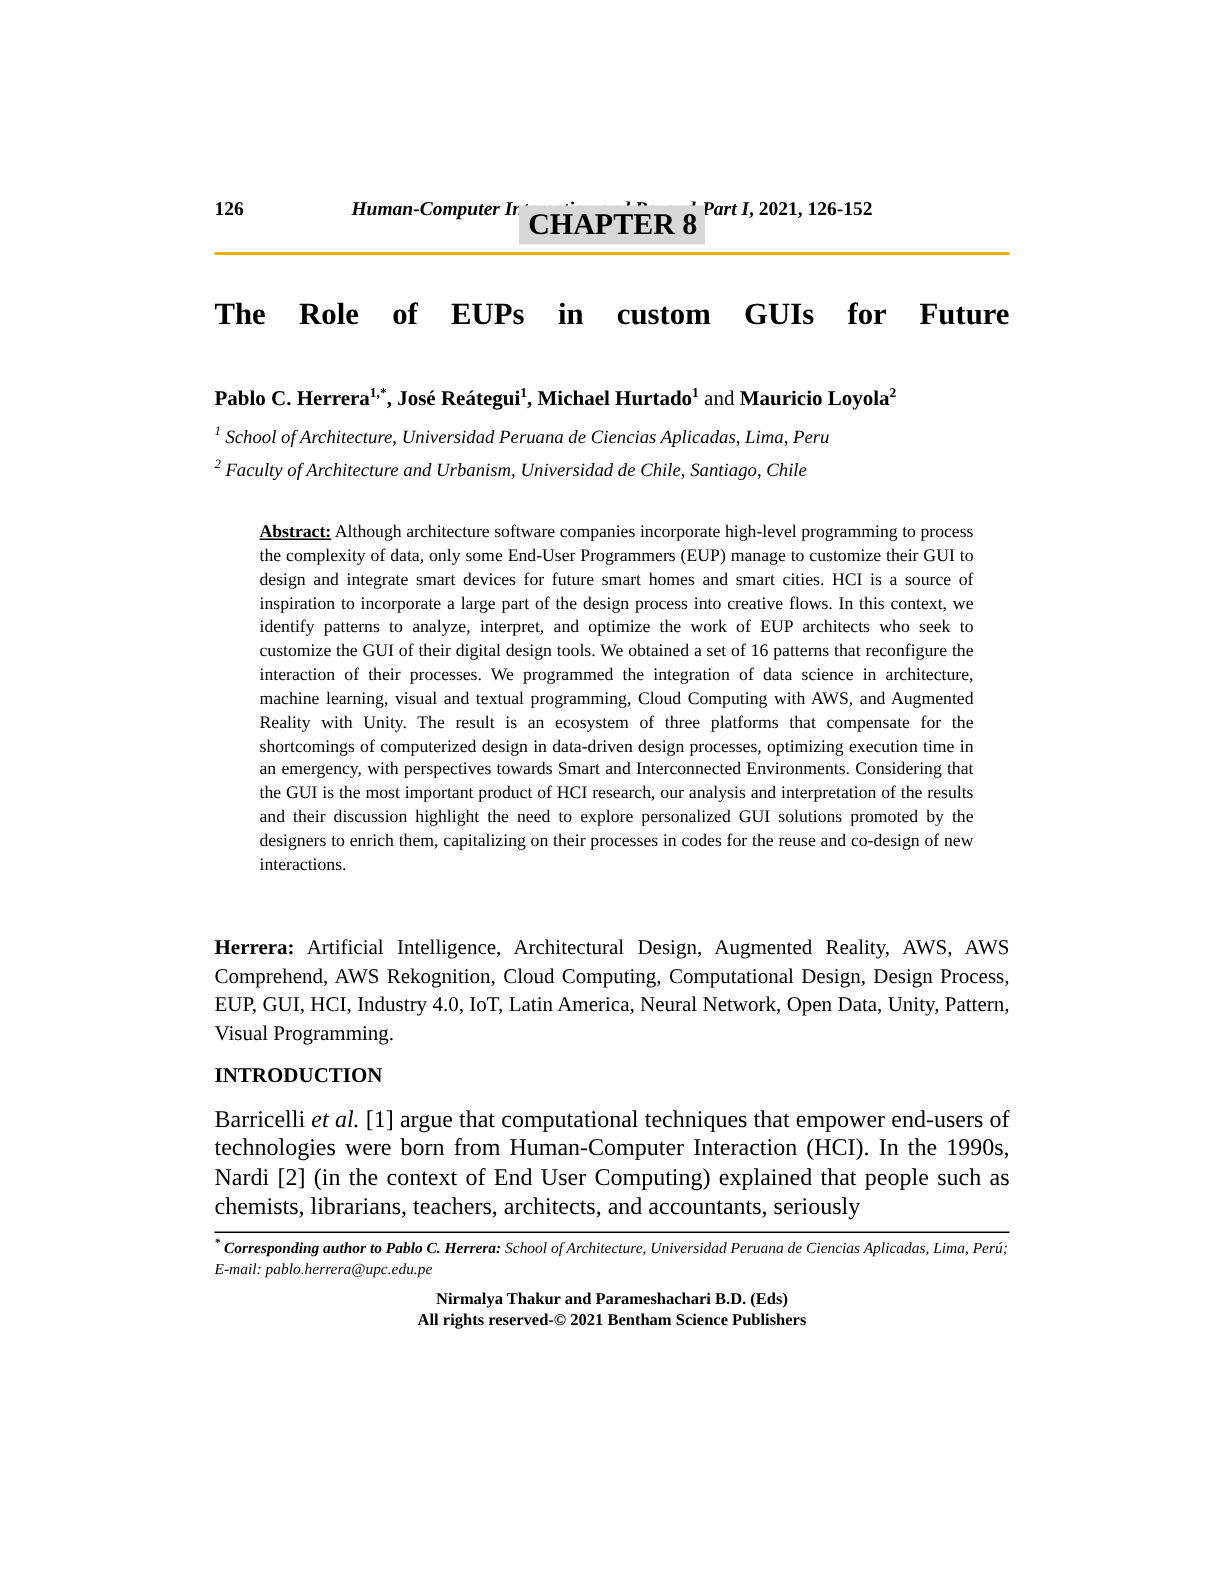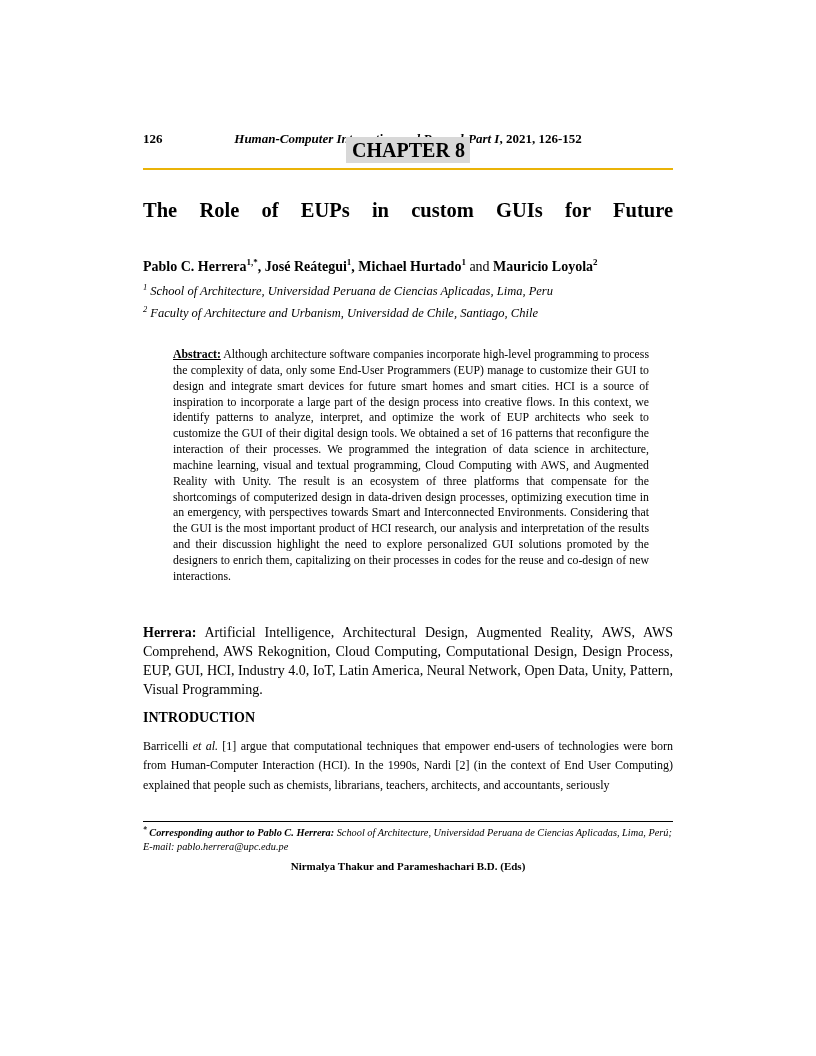--- a/index.html
+++ b/index.html
@@ -60,21 +60,21 @@
     top: 623px;
     font-size: 14px; line-height: 19px;
     text-align: justify;
   }
   .keywords-block .lbl { font-weight: bold; }
 
   
   .intro-heading { top: 710px; font-size: 14px; font-weight: bold; }
   .intro-para {
     top: 737px;
-    font-size: 12px; line-height: 19.3px;
+    font-size: 16px; line-height: 19.3px;
     text-align: justify;
   }
   .intro-para .it { font-style: italic; }
 
   
   .footnote-block {
     top: 821px;
     border-top: 1.5px solid #000;
     padding-top: 4px;
     font-size: 10.3px; line-height: 13.5px;
@@ -116,13 +116,14 @@
 
 <div class="content-abs keywords-block"><span class="lbl">Herrera:</span><span> Artificial Intelligence, Architectural Design, Augmented Reality, AWS, AWS Comprehend, AWS Rekognition, Cloud Computing, Computational Design, Design Process, EUP, GUI, HCI, Industry 4.0, IoT, Latin America, Neural Network, Open Data, Unity, Pattern, Visual Programming.</span></div>
 
 <div class="content-abs intro-heading">INTRODUCTION</div>
 <div class="content-abs intro-para"><span>Barricelli </span><span class="it">et al.</span><span> [1] argue that computational techniques that empower end-users of technologies were born from Human-Computer Interaction (HCI). In the 1990s, Nardi [2] (in the context of End User Computing) explained that people such as chemists, librarians, teachers, architects, and accountants, seriously</span></div>
 
 <div class="content-abs footnote-block"><sup class="bld">*</sup><span class="bld"> Corresponding author to Pablo C. Herrera:</span><span> School of Architecture, Universidad Peruana de Ciencias Aplicadas, Lima, Perú; E-mail: pablo.herrera@upc.edu.pe</span></div>
 
 <div class="content-abs publisher-block">
   <div>Nirmalya Thakur and Parameshachari B.D. (Eds)</div>
+  <div>All rights reserved-© 2021 Bentham Science Publishers</div>
 </div>
 
 </body></html>

